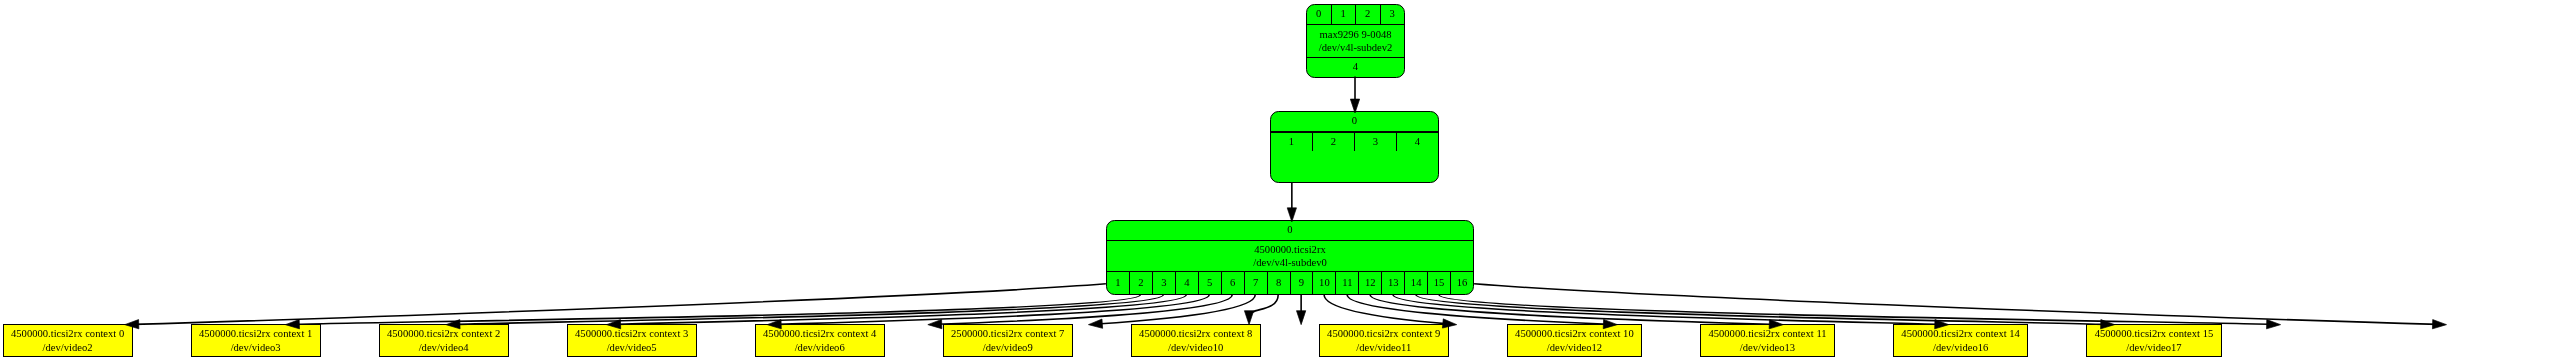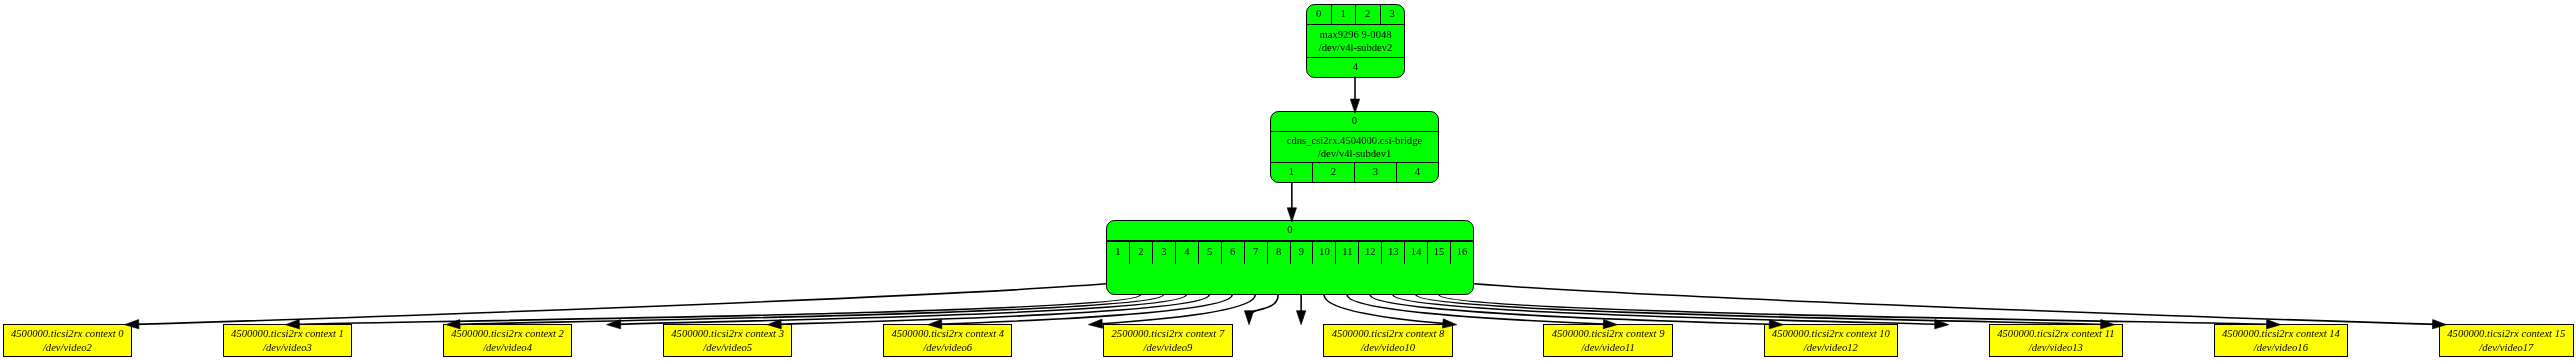--- a/index.html
+++ b/index.html
@@ -49,26 +49,25 @@
     display: flex; flex-direction: column;
     align-items: center; justify-content: center;
     text-align: center;
     font-size: 10.6px; line-height: 1.25;
     white-space: nowrap;
   }
   
   .video-row {
     position: absolute;
     left: 2.7px; top: 324px;
-    width: 2571px; height: 33px;
+    width: 2219px; height: 33px;
     display: flex;
     justify-content: space-between;
     align-items: stretch;
     z-index: 2;
-    font-style: italic;
   }
   .video-node {
     background: var(--video-fill, #ffff00);
     border: 1.3px solid var(--border, #000000);
     box-sizing: border-box;
     display: flex; flex-direction: column;
     align-items: center; justify-content: center;
     text-align: center;
     font-size: 10.6px; line-height: 1.25;
     padding: 0 7.3px;
@@ -93,36 +92,36 @@
     </div>
     <div class="pad-row bottom">
         <div class="pad">4</div>
       </div>
   </div>
 
   <div class="subdev" id="subdev-1">
     <div class="pad-row top">
         <div class="pad">0</div>
       </div>
-    <div class="subdev-label">
-      <div>cdns_csi2rx.4504000.csi-bridge</div>
-      <div>/dev/v4l-subdev1</div>
-    </div>
     <div class="pad-row bottom">
         <div class="pad">1</div>
         <div class="pad">2</div>
         <div class="pad">3</div>
         <div class="pad">4</div>
       </div>
   </div>
 
   <div class="subdev" id="subdev-2">
     <div class="pad-row top">
         <div class="pad">0</div>
       </div>
+    <div class="subdev-label">
+      <div>4500000.ticsi2rx</div>
+      <div>/dev/v4l-subdev0</div>
+    </div>
     <div class="pad-row bottom">
         <div class="pad">1</div>
         <div class="pad">2</div>
         <div class="pad">3</div>
         <div class="pad">4</div>
         <div class="pad">5</div>
         <div class="pad">6</div>
         <div class="pad">7</div>
         <div class="pad">8</div>
         <div class="pad">9</div>

